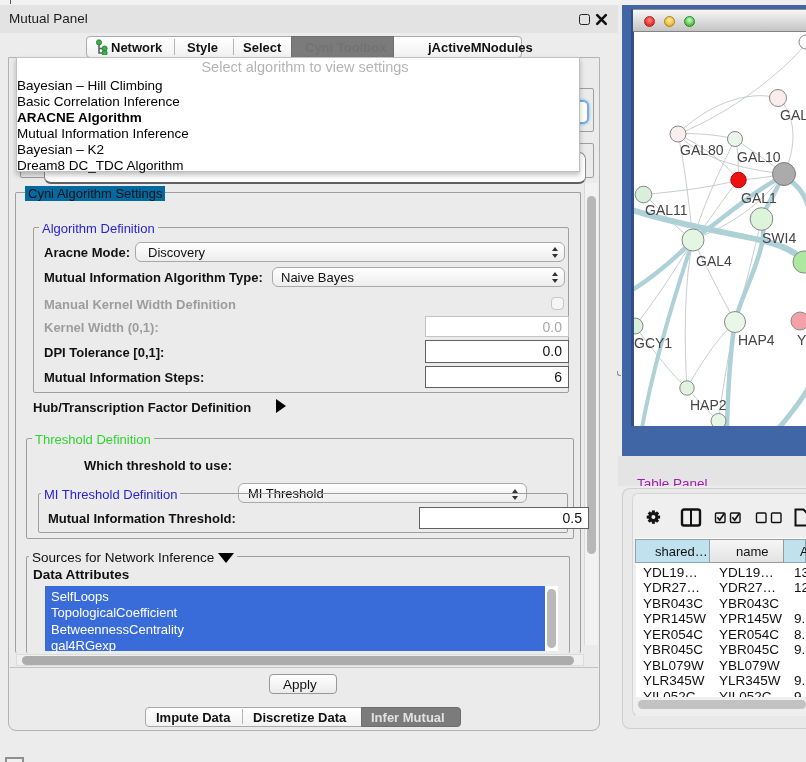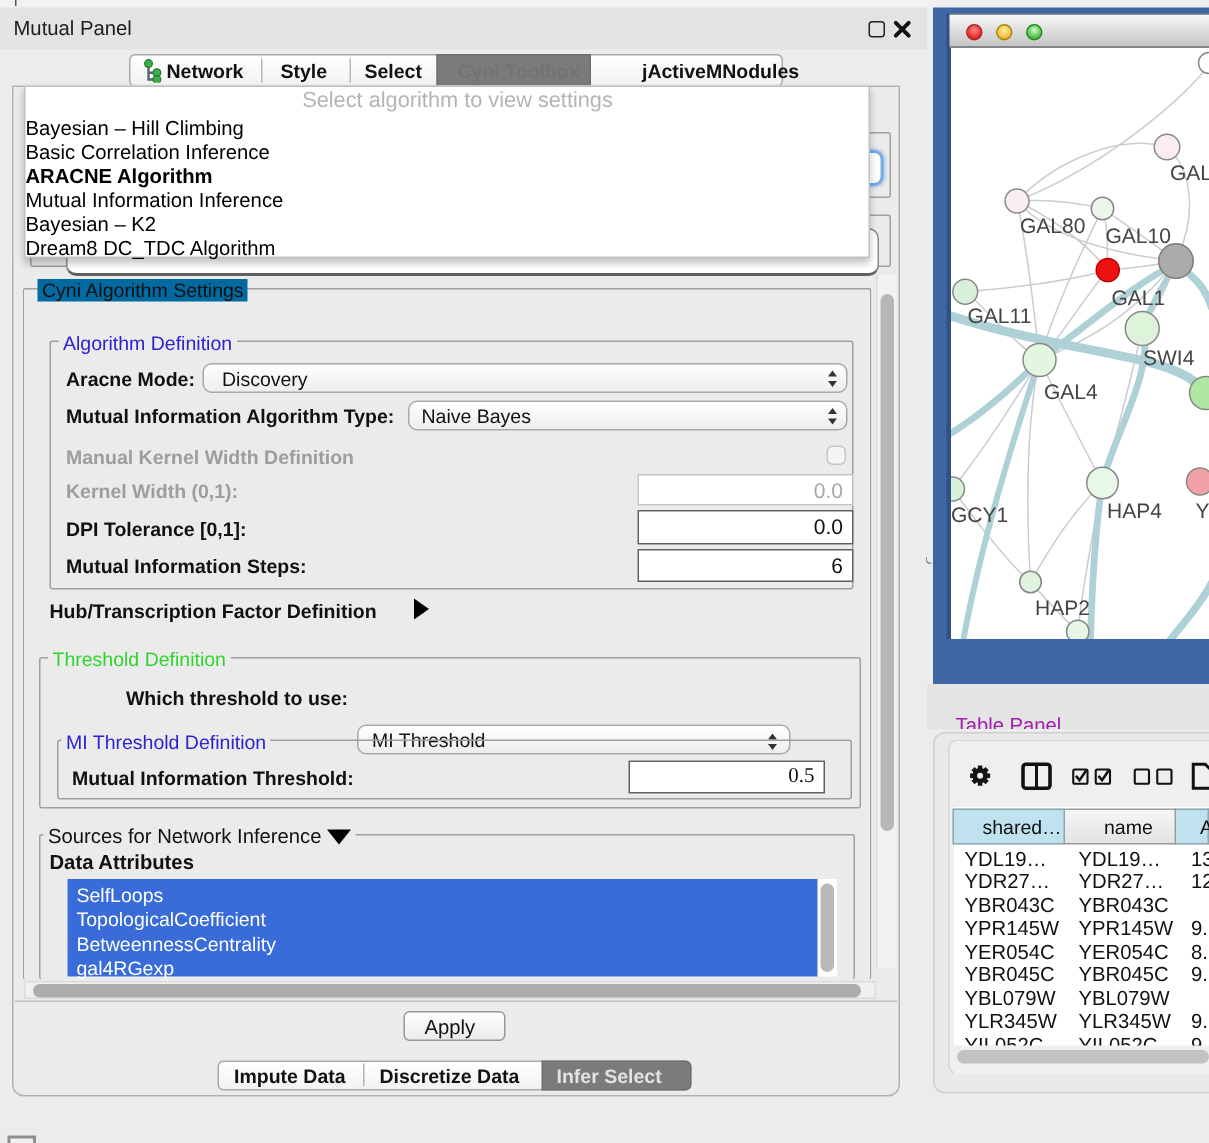--- a/index.html
+++ b/index.html
@@ -96,21 +96,21 @@
 <div class="a lbl glab" style="left:32px;top:432px;color:#2fd42f;background:#ebebeb;">Threshold Definition</div>
 <div class="a lbl b" style="left:26px;top:458px;width:206px;text-align:right;padding-left:40px;">Which threshold to use:</div>
 <div class="a combo" style="left:238px;top:455px;width:289px;height:20px;border-radius:6px;margin-top:28px;">
     <span style="position:absolute;left:9px;top:2px;">MI Threshold</span>
     <span class="updn sm" style="right:6px;top:3.5px;"></span>
   </div>
 
 <div class="a gbox" style="left:38px;top:493px;width:530px;height:40px;"></div>
 <div class="a lbl glab" style="left:41px;top:487px;color:#2a23cf;background:#ebebeb;">MI Threshold Definition</div>
 <div class="a lbl b" style="left:48px;top:511px;">Mutual Information Threshold:</div>
-<div class="a fld" style="left:419px;top:507px;width:131px;height:22px;font-family:Liberation Serif, serif;">0.5</div>
+<div class="a fld" style="left:419px;top:507px;width:170px;height:22px;">0.5</div>
 
 <div class="a gbox" style="left:26px;top:556px;width:544px;height:97px;border-bottom:none;"></div>
 <div class="a lbl glab" style="left:29px;top:550px;background:#ebebeb;font-size:13.5px;">Sources for Network Inference&nbsp;<span style="display:inline-block;width:0;height:0;border-left:8.5px solid transparent;border-right:8.5px solid transparent;border-top:10px solid #000;vertical-align:-1px;"></span></div>
 <div class="a lbl b" style="left:33px;top:567px;font-size:13.5px;">Data Attributes</div>
 
 <div class="a" style="left:45px;top:586px;width:513px;height:65px;background:#fff;"></div>
 <div class="a" style="left:45px;top:586px;width:500px;height:65px;background:#3a6cd9;"></div>
 <div class="a" style="left:51px;top:589px;font-size:13px;color:#fff;line-height:16.4px;">SelfLoops<br>TopologicalCoefficient<br>BetweennessCentrality<br>gal4RGexp</div>
 <div class="a" style="left:546.5px;top:589px;width:9px;height:59px;background:#b9b9b9;border-radius:5px;"></div>
 
@@ -119,21 +119,21 @@
 <div class="a" style="left:10px;top:667px;width:588px;height:1px;background:#c2c2c2;"></div>
 
 <div class="a" style="left:269px;top:673.5px;width:68px;height:20px;background:linear-gradient(#ffffff,#ebebeb);border:1px solid #989898;border-radius:4px;"></div>
 <div class="a lbl" style="left:283px;top:676.5px;font-size:13.5px;">Apply</div>
 
 <div class="a" style="left:145px;top:706.5px;width:316px;height:20px;background:linear-gradient(#ffffff,#f2f2f2);border:1px solid #a9a9a9;border-radius:4px;"></div>
 <div class="a" style="left:242px;top:709px;width:1px;height:15px;background:#b5b5b5;"></div>
 <div class="a" style="left:361px;top:706.5px;width:100px;height:20px;background:#7b7b7b;border:1px solid #6e6e6e;border-radius:0 4px 4px 0;"></div>
 <div class="a lbl b" style="left:156px;top:709.5px;">Impute Data</div>
 <div class="a lbl b" style="left:253px;top:709.5px;">Discretize Data</div>
-<div class="a lbl b" style="left:371px;top:709.5px;color:#e2e2e2;">Infer Select</div>
+<div class="a lbl b" style="left:371px;top:709.5px;color:#e2e2e2;">Infer Mutual</div>
 
 <div class="a" style="left:5px;top:757px;width:19px;height:10px;background:#f0f0f0;border:2px solid #8f8f8f;"></div>
 
 <div class="a" style="left:16px;top:57px;width:564px;height:115px;background:#fff;border:1px solid #c0c0c0;box-shadow:0 3px 5px rgba(0,0,0,0.25);"></div>
 <div class="a" style="left:0;top:57px;width:580px;height:115px;">
   <div style="text-align:center;font-size:14.5px;color:#b4b4b4;margin-top:2px;padding-left:30px;">Select algorithm to view settings</div>
   <div style="font-size:13.5px;color:#000;margin-left:17px;margin-top:3px;line-height:16.1px;">
     Bayesian – Hill Climbing<br>
     Basic Correlation Inference<br>
     <span class="b">ARACNE Algorithm</span><br>

